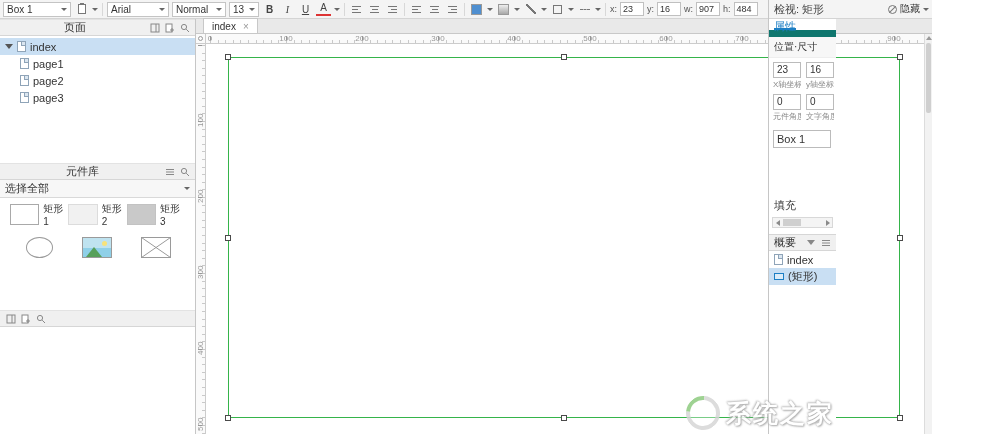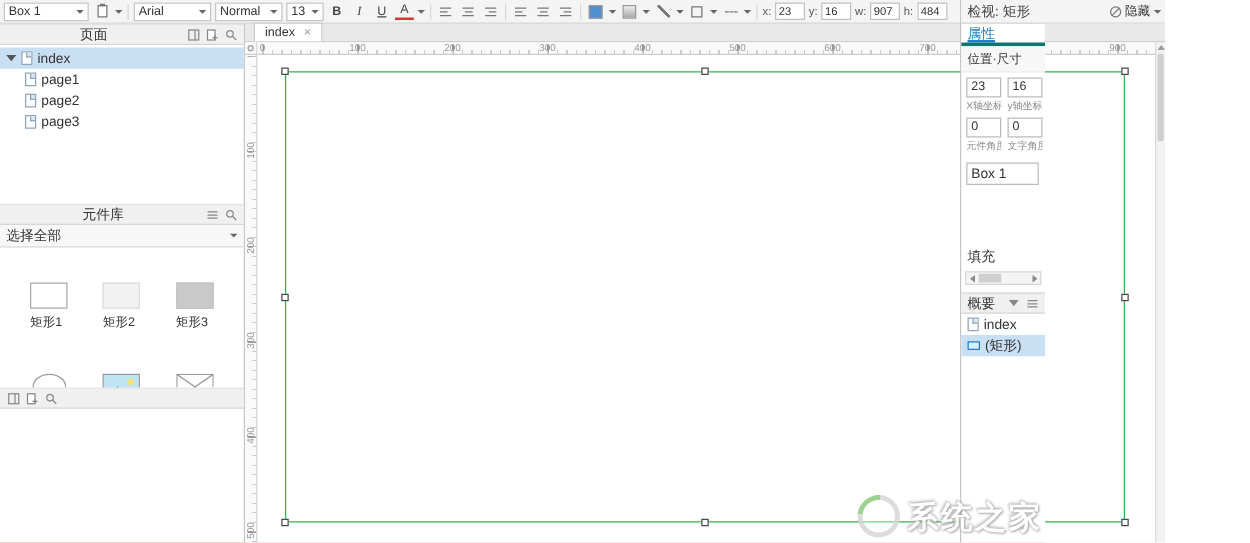--- a/index.html
+++ b/index.html
@@ -1,18 +1,18 @@
 <!DOCTYPE html>
 <html><head>
 <meta charset="utf-8">
 <style>
   * { box-sizing:border-box; margin:0; padding:0; }
   html,body { width:1000px; height:434px; overflow:hidden; }
   body { font-family:"Liberation Sans","DejaVu Sans",sans-serif; font-size:11px; color:#333; background:#fff; }
-  .app { position:relative; width:836px; height:434px; background:#b91c1c; }
+  .app { position:relative; width:836px; height:434px; background:#1d4ed8; }
 
   
   .toolbar { position:absolute; left:0; top:0; width:932px; height:19px; background:#f4f4f4;
              border-bottom:1px solid #d4d4d4; display:flex; align-items:center; gap:3px; padding:0 3px; font-size:10px; }
   .tb-select { height:15px; border:1px solid #c4c4c4; background:#fff; display:flex; align-items:center;
                justify-content:space-between; padding:0 3px; gap:3px; font-size:10px; color:#333; }
   .w68{width:68px}.w64{width:62px}.w54{width:54px}.w30{width:30px}
   .caret { width:0; height:0; border-left:3px solid transparent; border-right:3px solid transparent; border-top:3px solid #666; flex:none; }
   .sep { width:1px; height:13px; background:#d8d8d8; margin:0 1px; flex:none; }
   .tb-btn { min-width:15px; height:15px; display:flex; align-items:center; justify-content:center; color:#444; flex:none; }
@@ -55,21 +55,21 @@
   .tree-row { height:17px; display:flex; align-items:center; gap:4px; padding-left:20px; cursor:default; }
   .tree-row.root { padding-left:5px; }
   .tree-row.selected { background:#c9dff3; }
   .expander { width:0; height:0; border-left:4px solid transparent; border-right:4px solid transparent; border-top:5px solid #555; flex:none; }
   .page-icon { width:9px; height:11px; background:#fff; border:1px solid #8fa4b8; flex:none; position:relative; }
   .page-icon:after { content:''; position:absolute; right:0; top:0; width:3px; height:3px; background:#dbe6f0; border-left:1px solid #8fa4b8; border-bottom:1px solid #8fa4b8; }
   .filter-bar { height:18px; flex:none; border-bottom:1px solid #d9d9d9; background:#f7f7f7; display:flex; align-items:center; justify-content:space-between; padding:0 5px; }
   .lib-section { height:18px; flex:none; display:flex; align-items:center; gap:4px; padding:0 6px; color:#555; font-size:10px; }
   .chev-down { width:5px; height:5px; border-right:1px solid #777; border-bottom:1px solid #777; transform:rotate(45deg); margin-top:-2px; flex:none; }
   .widget-grid { display:grid; grid-template-columns:repeat(3,1fr); row-gap:10px; padding:4px 10px; justify-items:center; }
-  .widget { display:flex; flex-direction:column; gap:4px;margin-top:24px; }
+  .widget { display:flex; flex-direction:row; align-items:center; gap:4px; }
   .thumb { width:30px; height:21px; }
   .th-rect1{background:#fff;border:1px solid #a9a9a9}
   .th-rect2{background:#f1f1f1;border:1px solid #dcdcdc}
   .th-rect3{background:#c9c9c9;border:1px solid #c2c2c2}
   .th-ellipse{width:27px;height:21px;border-radius:50%;background:#fff;border:1px solid #9a9a9a}
   .th-image{background:linear-gradient(#bfe3f0 55%, #8fd0e8 55%); border:1px solid #9a9a9a; position:relative; overflow:hidden;}
   .th-image:before{content:'';position:absolute;left:3px;bottom:0;width:0;height:0;border-left:8px solid transparent;border-right:8px solid transparent;border-bottom:10px solid #57a05a;}
   .th-image:after{content:'';position:absolute;right:4px;top:3px;width:5px;height:5px;border-radius:50%;background:#f7e27a;}
   .w-label { font-size:10px; color:#333; }
 
@@ -101,21 +101,21 @@
   .sel-rect { position:absolute; left:22px; top:13px; width:672px; height:361px; border:1px solid #35b44a; }
   .hdl { position:absolute; width:6px; height:6px; background:#fff; border:1px solid #4a4a4a; }
   .vscroll { position:absolute; right:0; top:0; bottom:0; width:8px; background:#f2f2f2; border-left:1px solid #dcdcdc; }
   .vscroll .arrow { position:absolute; top:2px; left:1px; width:0; height:0; border-left:3px solid transparent; border-right:3px solid transparent; border-bottom:4px solid #9a9a9a; }
   .vscroll .thumb { position:absolute; top:9px; left:1px; width:5px; height:70px; background:#cfcfcf; border-radius:2px; }
 
   
   .right-col { position:absolute; right:0; top:0; bottom:0; width:68px; background:#fff; border-left:1px solid #c6c6c6; overflow:hidden; }
   .insp-header { height:19px; background:#f4f4f4; border-bottom:1px solid #d4d4d4; display:flex; align-items:center; padding:0 5px; white-space:nowrap; color:#444; }
   .insp-name { padding:5px 5px 4px; font-style:italic; color:#999; font-size:12px; white-space:nowrap; }
-  .insp-tabs { height:18px; border-bottom:3px solid #0f766e; display:flex; padding:0 5px; gap:8px; }
+  .insp-tabs { height:18px; border-bottom:7px solid #0f766e; display:flex; padding:0 5px; gap:8px; }
   .insp-tab { font-size:11px; color:#1d7fc4; border-bottom:2px solid #1d7fc4; white-space:nowrap; }
   .sec-label { background:#f7f7f7; border-bottom:1px solid #eee; padding:3px 5px; font-size:10px; color:#333; white-space:nowrap; }
   .fields { padding:4px 4px 2px; display:grid; grid-template-columns:28px 28px; column-gap:5px; row-gap:1px; }
   .num { width:28px; height:16px; border:1px solid #bbb; background:#fff; font-size:10px; padding:1px 3px; white-space:nowrap; overflow:hidden; }
   .flabel { font-size:8px; color:#8a8a8a; white-space:nowrap; overflow:hidden; margin-bottom:3px; }
   .text-input { width:58px; height:18px; border:1px solid #bbb; margin:3px 4px 5px; padding:2px 3px; font-size:11px; white-space:nowrap; background:#fff; }
   .fill-row { padding:2px 5px; font-size:11px; color:#333; white-space:nowrap;margin-top:48px; }
   .mini-scroll { display:flex; align-items:center; height:11px; margin:2px 3px 6px; border:1px solid #d8d8d8; background:#f4f4f4; }
   .ms-btn { width:9px; height:9px; display:flex; align-items:center; justify-content:center; flex:none; }
   .tri-l { width:0;height:0;border-top:3px solid transparent;border-bottom:3px solid transparent;border-right:4px solid #8a8a8a; }

